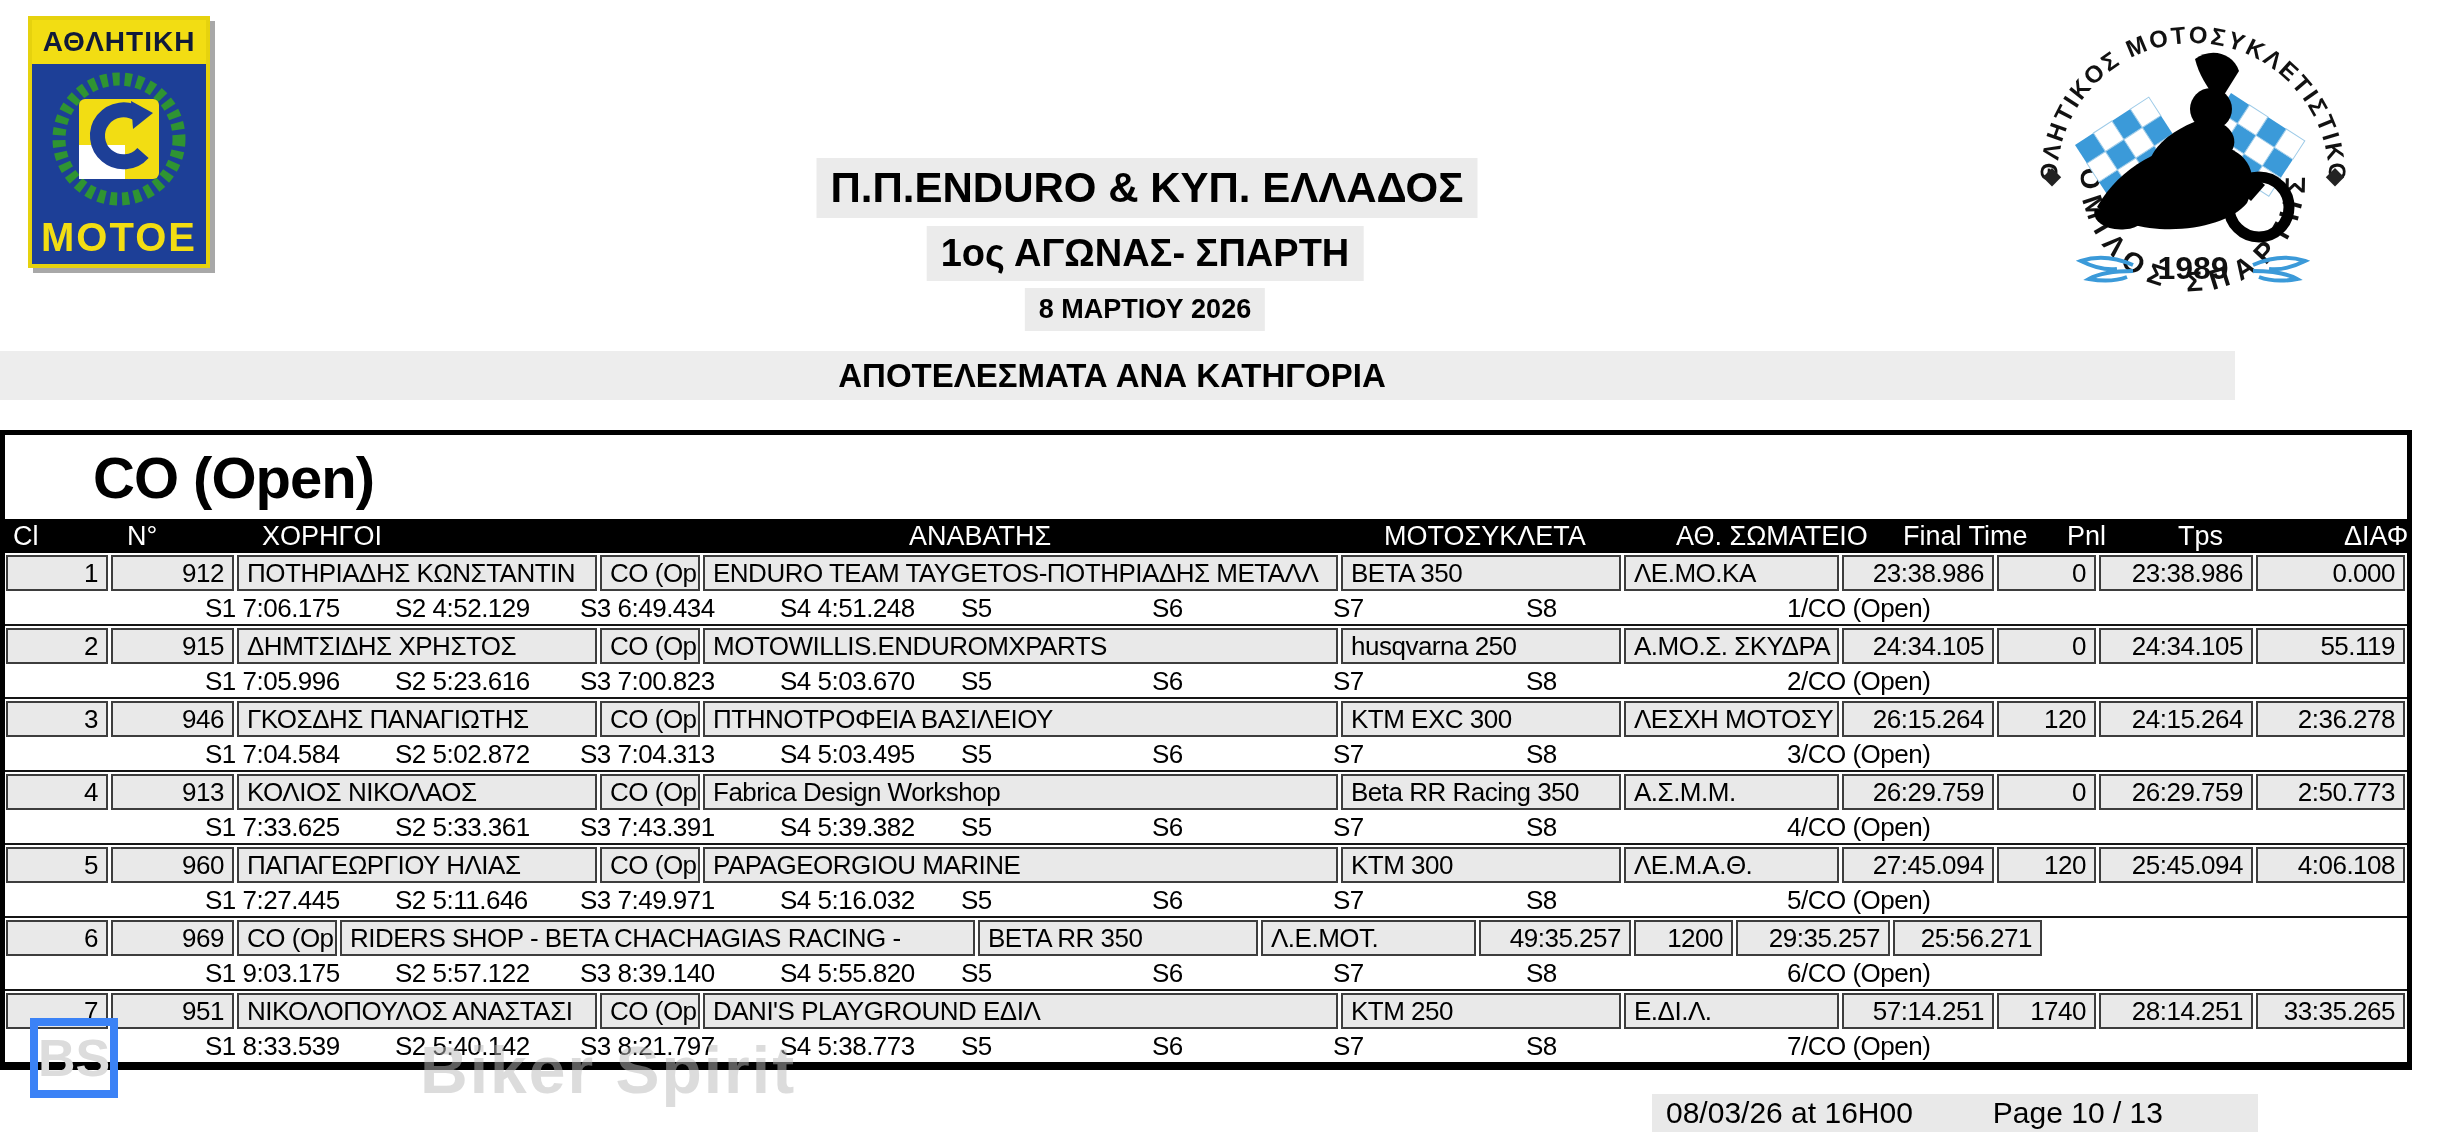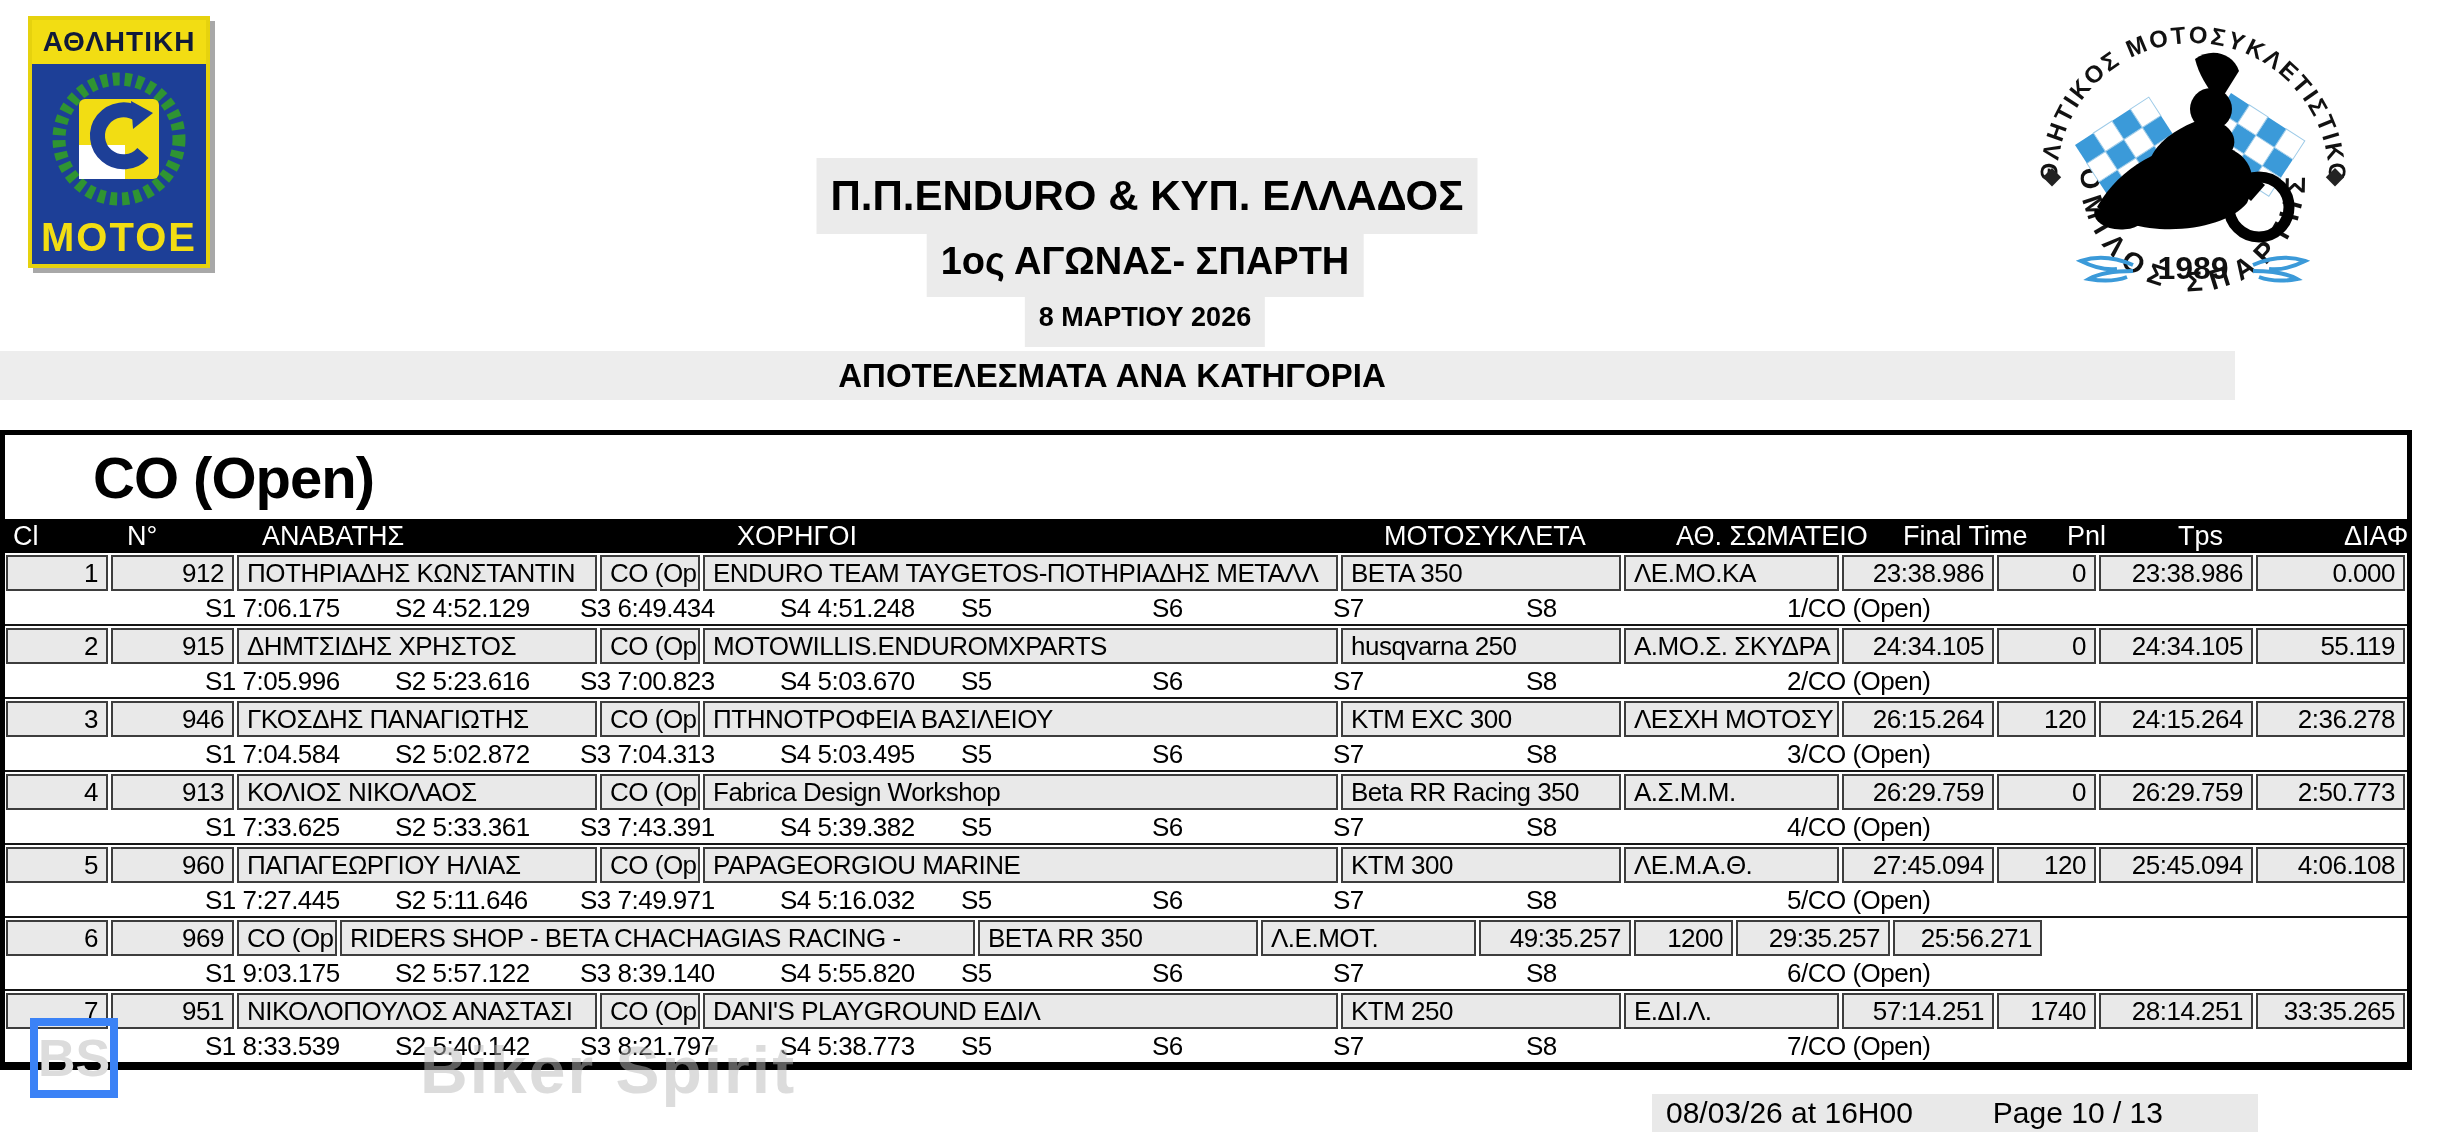--- a/index.html
+++ b/index.html
@@ -1,20 +1,20 @@
 <!DOCTYPE html>
 <html><head>
 <meta charset="utf-8">
 <style>
   html,body{margin:0;padding:0;background:#fff;}
   .page{position:relative;width:2451px;height:1148px;background:#fff;overflow:hidden;
         font-family:"Liberation Sans",sans-serif;color:#000;}
 
   
-  .hl{background:#ebebeb;padding:14px 14px;white-space:nowrap;display:inline-block;}
+  .hl{background:#ebebeb;padding:6px 14px;white-space:nowrap;display:inline-block;}
   .title1{position:absolute;left:1147px;top:158px;transform:translateX(-50%);
           font-size:42px;font-weight:bold;}
   .title2{position:absolute;left:1145px;top:226px;transform:translateX(-50%);
           font-size:38px;font-weight:bold;}
   .title3{position:absolute;left:1145px;top:288px;transform:translateX(-50%);
           font-size:27px;font-weight:bold;}
   .grayband{position:absolute;left:0;top:351px;width:2235px;height:49px;background:#ededed;}
   .sectiontitle{position:absolute;left:1112px;top:0;transform:translateX(-50%);
           line-height:49px;font-size:33px;font-weight:bold;white-space:nowrap;}
 
@@ -166,22 +166,22 @@
 
   <div class="grayband">
     <span class="sectiontitle">ΑΠΟΤΕΛΕΣΜΑΤΑ ΑΝΑ ΚΑΤΗΓΟΡΙΑ</span>
   </div>
 
   <div class="rtable">
     <div class="cattitle">CO (Open)</div>
     <div class="thead">
         <div class="hc c-cl">Cl</div>
         <div class="hc c-num">N°</div>
+        <div class="hc c-sponsor">ΧΟΡΗΓΟΙ</div>
         <div class="hc c-rider2" style="width: 463px;">ΑΝΑΒΑΤΗΣ</div>
-        <div class="hc c-sponsor">ΧΟΡΗΓΟΙ</div>
         <div class="hc c-bike">ΜΟΤΟΣΥΚΛΕΤΑ</div>
         <div class="hc c-club">ΑΘ. ΣΩΜΑΤΕΙΟ</div>
         <div class="hc c-final">Final Time</div>
         <div class="hc c-pnl">Pnl</div>
         <div class="hc c-tps">Tps</div>
         <div class="hc c-diaf">ΔΙΑΦ</div>
       </div>
     <div>
         <div class="block">
           <div class="mainrow">

